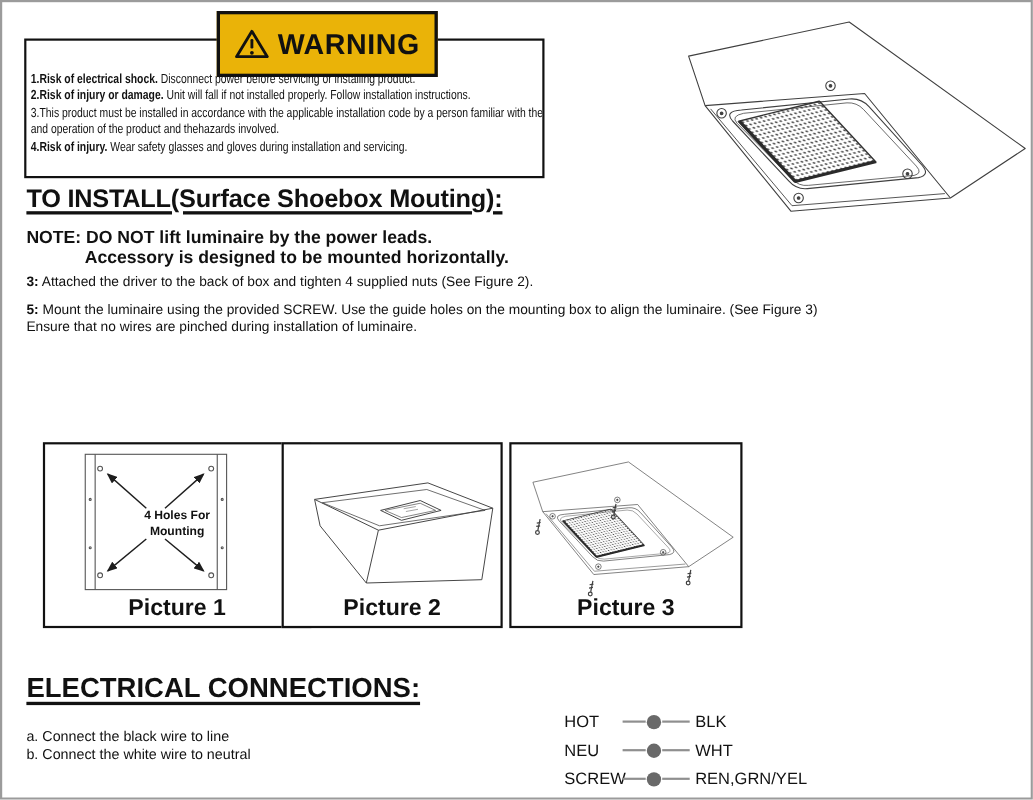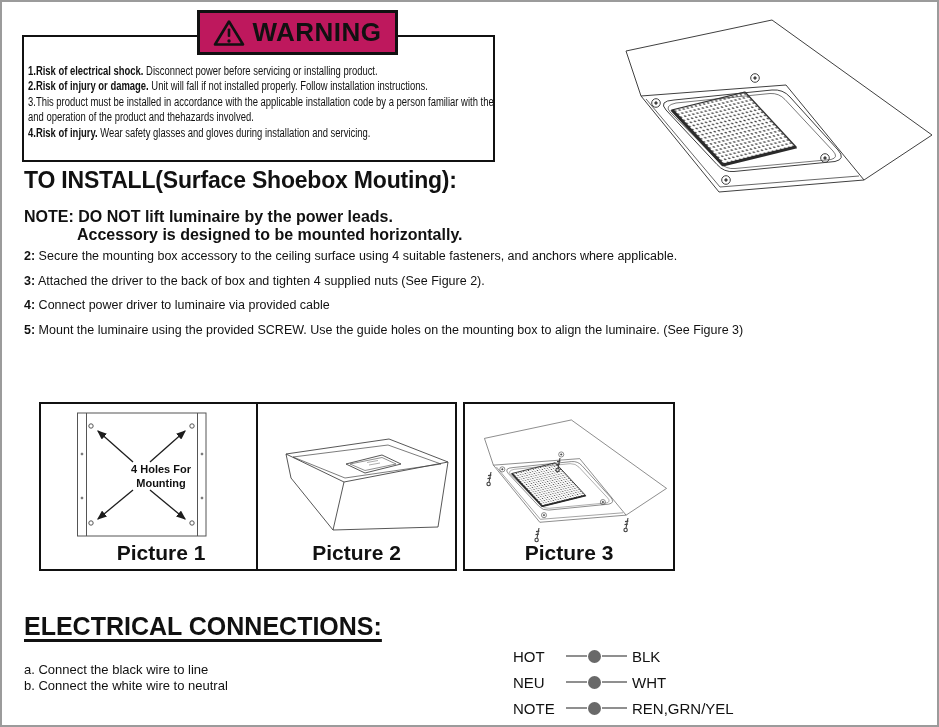--- a/index.html
+++ b/index.html
@@ -5,41 +5,41 @@
   html,body { margin:0; padding:0; background:#fff; }
   .page {
     position:relative; width:939px; height:727px; background:#fff;
     border:2px solid #9b9b9b; box-sizing:border-box; overflow:hidden;
     font-family:"Liberation Sans","DejaVu Sans",sans-serif; color:#111;
   }
   .abs { position:absolute; }
 
   
   .warn-title-box {
-    left:195px; top:8px; width:201px; height:45px; background:#be185d;
+    left:195px; top:8px; width:201px; height:60px; background:#eab308;
     border:3px solid #111; z-index:3; display:flex; align-items:center;
     justify-content:center; gap:7px; box-sizing:border-box;
   }
   .warn-title-text { font-size:26px; font-weight:bold; letter-spacing:.5px; }
 
   
   .warn-list-box {
     left:20px; top:33px; width:473px; height:127px; border:2px solid #111;
     box-sizing:border-box; z-index:2; background:#fff; padding:27px 0 0 4px; overflow:hidden;
   }
   .warn-text {
     width:668px; transform:scaleX(0.787); transform-origin:0 0;
     font-size:12px; line-height:15.4px;
   }
 
   .fig-main { left:598px; top:8px; z-index:1; }
 
   .install-heading {
     left:22px; top:165px; font-size:23px; font-weight:bold; letter-spacing:-.2px;
-    text-decoration-thickness:2.5px; text-underline-offset:4px;
+    text-decoration:underline; text-decoration-thickness:2.5px; text-underline-offset:4px;
   }
   .note-block { left:22px; top:206px; font-size:16px; font-weight:bold; line-height:17.5px; }
   .note-line2 { padding-left:53px; }
 
   .steps { left:22px; top:246px; width:908px; font-size:12.5px; line-height:16px; }
   .steps p { margin:0 0 8.5px 0; }
   .step2line { display:block; }
 
   
   .picbox { top:400px; height:169px; border:2.5px solid #111; box-sizing:border-box; background:#fff; }
@@ -130,24 +130,22 @@
   </svg>
 
   <div class="abs install-heading">TO INSTALL(Surface Shoebox Mouting):</div>
 
   <div class="abs note-block">
     <div>NOTE: DO NOT lift luminaire by the power leads.</div>
     <div class="note-line2">Accessory is designed to be mounted horizontally.</div>
   </div>
 
   <div class="abs steps">
-    <p><b>2:</b> <span>Secure the mounting box accessory to the ceiling surface using 4 suitable fasteners, and anchors where applicable.</span></p>
     <p><b>3:</b> <span>Attached the driver to the back of box and tighten 4 supplied nuts (See Figure 2).</span></p>
-    <p><b>4:</b> <span>Connect power driver to luminaire via provided cable</span></p>
-    <p><b>5:</b> <span>Mount the luminaire using the provided SCREW. Use the guide holes on the mounting box to align the luminaire. (See Figure 3)</span></p>
+    <p><b>5:</b> <span>Mount the luminaire using the provided SCREW. Use the guide holes on the mounting box to align the luminaire. (See Figure 3)</span><span class="step2line">Ensure that no  wires are pinched during installation of luminaire.</span></p>
   </div>
 
   <div class="abs picbox picbox1">
     <svg width="201" height="136" viewBox="0 0 201 136">
       <defs>
         <marker id="ah" markerWidth="8" markerHeight="6" refX="6.5" refY="3" orient="auto">
           <path d="M0,0 L7.5,3 L0,6 Z" fill="#1d1d1d"></path>
         </marker>
       </defs>
       <g stroke="#555" stroke-width="1" fill="none">
@@ -244,21 +242,21 @@
       <span class="wire-dst">BLK</span>
     </div>
     <div class="wire-row">
       <span class="wire-src">NEU</span>
       <span class="wseg1"></span>
       <span class="wire-nut"></span>
       <span class="wseg2"></span>
       <span class="wire-dst">WHT</span>
     </div>
     <div class="wire-row">
-      <span class="wire-src">NOTE</span>
+      <span class="wire-src">SCREW</span>
       <span class="wseg1"></span>
       <span class="wire-nut"></span>
       <span class="wseg2"></span>
       <span class="wire-dst">REN,GRN/YEL</span>
     </div>
   </div>
 
 </div>
 
 </body></html>

